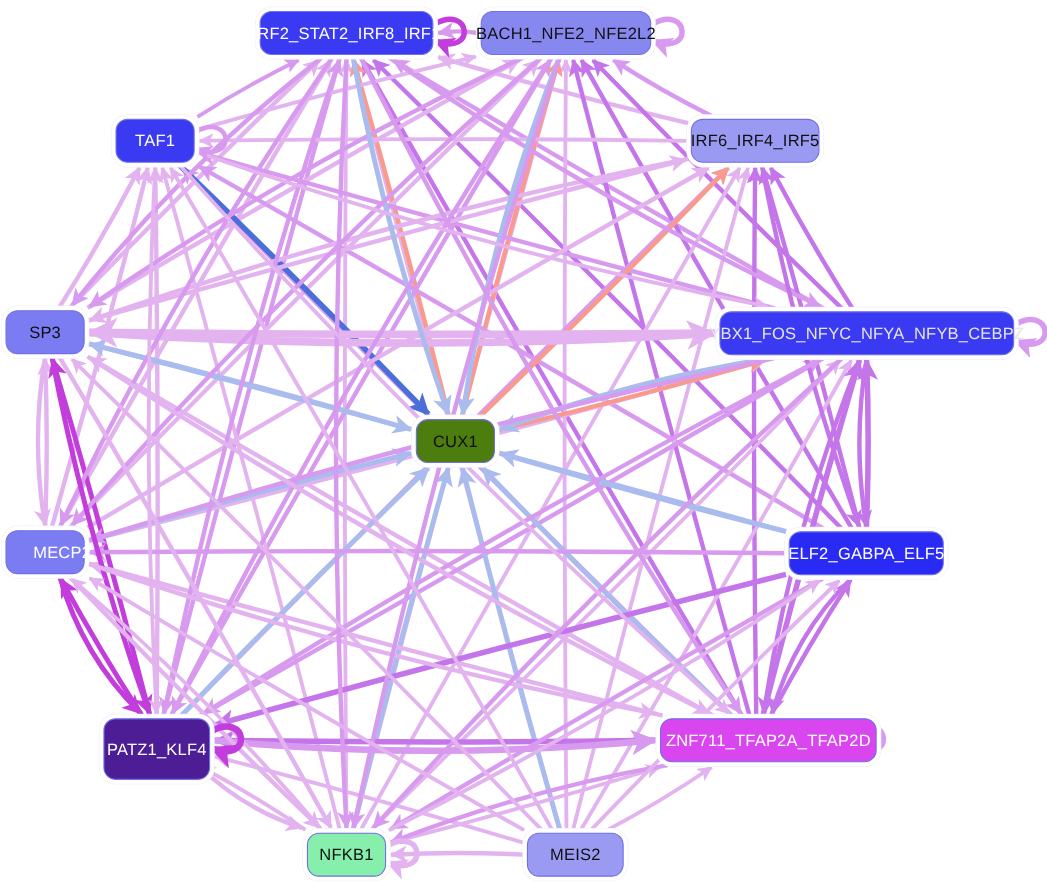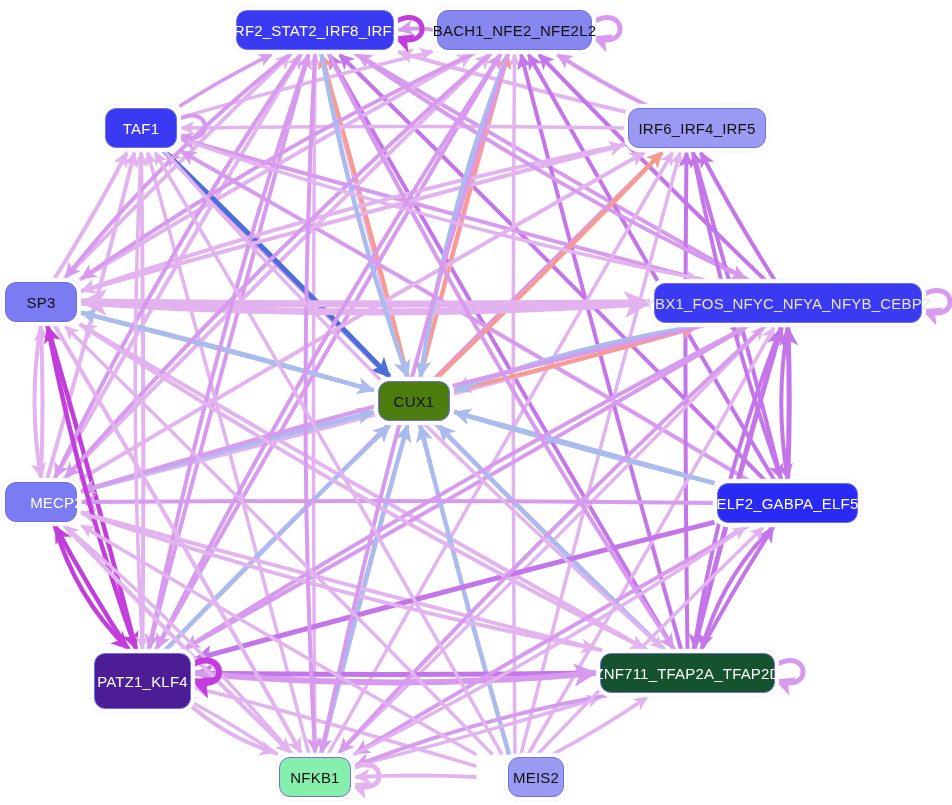--- a/index.html
+++ b/index.html
@@ -167,44 +167,44 @@
   <div id="nodes">
       <div class="node" style="left: 236px; top: 10px; width: 158px; height: 40px; background: rgb(58, 58, 242); color: rgb(255, 255, 255);">
         <span class="nlabel">IRF2_STAT2_IRF8_IRF1</span>
       </div>
       <div class="node" style="left: 437px; top: 10px; width: 155px; height: 40px; background: rgb(135, 135, 240); color: rgb(16, 16, 16);">
         <span class="nlabel">BACH1_NFE2_NFE2L2</span>
       </div>
       <div class="node" style="left: 105px; top: 108px; width: 72px; height: 40px; background: rgb(58, 58, 242); color: rgb(255, 255, 255);">
         <span class="nlabel">TAF1</span>
       </div>
-      <div class="node" style="left: 628px; top: 108px; width: 138px; height: 40px; background: rgb(154, 154, 243); color: rgb(16, 16, 16);">
+      <div class="node" style="left: 628px; top: 108px; width: 117px; height: 40px; background: rgb(154, 154, 243); color: rgb(16, 16, 16);">
         <span class="nlabel">IRF6_IRF4_IRF5</span>
       </div>
       <div class="node" style="left: 5px; top: 282px; width: 72px; height: 40px; background: rgb(123, 123, 242); color: rgb(16, 16, 16);">
         <span class="nlabel">SP3</span>
       </div>
       <div class="node" style="left: 654px; top: 283px; width: 268px; height: 40px; background: rgb(58, 58, 242); color: #e5e5e5;">
         <span class="nlabel">YBX1_FOS_NFYC_NFYA_NFYB_CEBPZ</span>
       </div>
       <div class="node" style="left: 378px; top: 381px; width: 72px; height: 40px; background: #4d7c0f; color: rgb(16, 16, 16);">
         <span class="nlabel">CUX1</span>
       </div>
       <div class="node" style="left: 5px; top: 482px; width: 72px; height: 40px; background: rgb(123, 123, 242); color: rgb(255, 255, 255); padding-left: 31px;">
         <span class="nlabel">MECP2</span>
       </div>
       <div class="node" style="left: 717px; top: 483px; width: 141px; height: 40px; background: rgb(42, 42, 245); color: rgb(255, 255, 255);">
         <span class="nlabel">ELF2_GABPA_ELF5</span>
       </div>
       <div class="node" style="left: 94px; top: 653px; width: 97px; height: 56px; background: #4c1d95; color: rgb(255, 255, 255);">
         <span class="nlabel">PATZ1_KLF4</span>
       </div>
-      <div class="node" style="left: 600px; top: 653px; width: 175px; height: 40px; background: #14532d; color: rgb(255, 255, 255);">
+      <div class="node" style="left: 600px; top: 653px; width: 197px; height: 40px; background: #d946ef; color: rgb(255, 255, 255);">
         <span class="nlabel">ZNF711_TFAP2A_TFAP2D</span>
       </div>
       <div class="node" style="left: 279px; top: 757px; width: 72px; height: 40px; background: #86efac; color: rgb(16, 16, 16);">
         <span class="nlabel">NFKB1</span>
       </div>
-      <div class="node" style="left: 508px; top: 757px; width: 56px; height: 40px; background: rgb(154, 154, 243); color: rgb(16, 16, 16);">
+      <div class="node" style="left: 479px; top: 757px; width: 88px; height: 40px; background: rgb(154, 154, 243); color: rgb(16, 16, 16);">
         <span class="nlabel">MEIS2</span>
       </div>
     </div>
 </div>
 
 </body></html>

